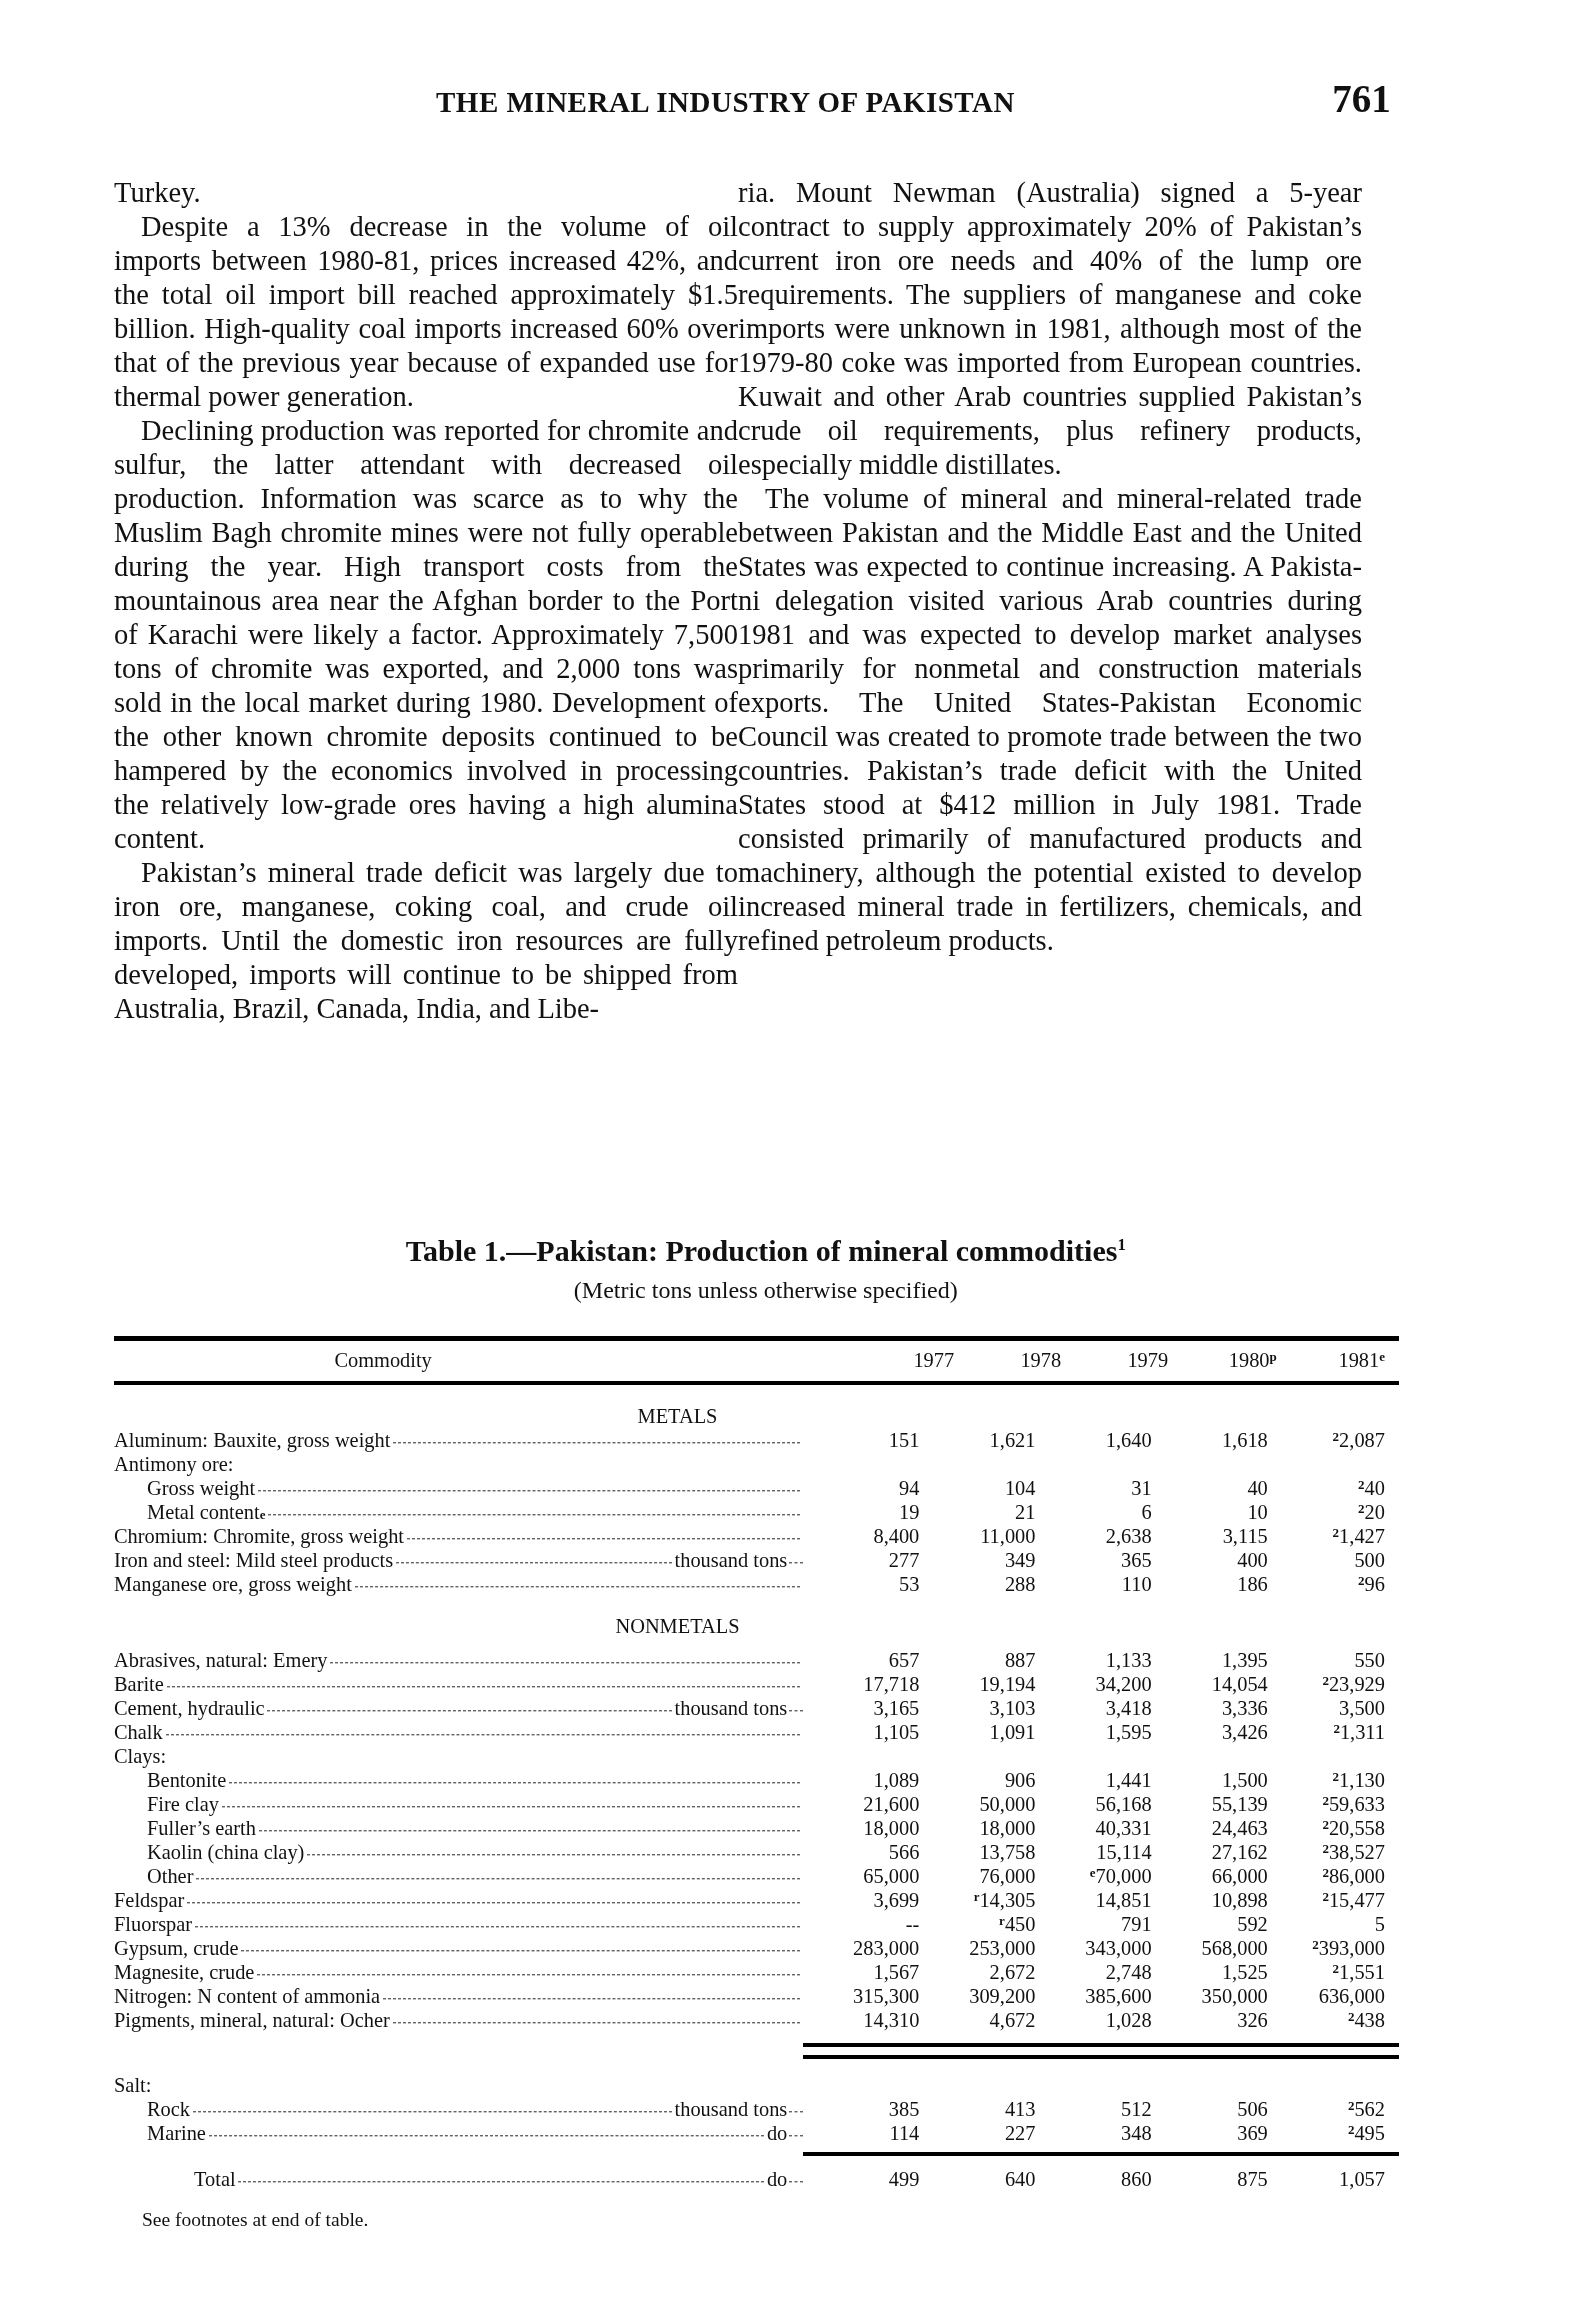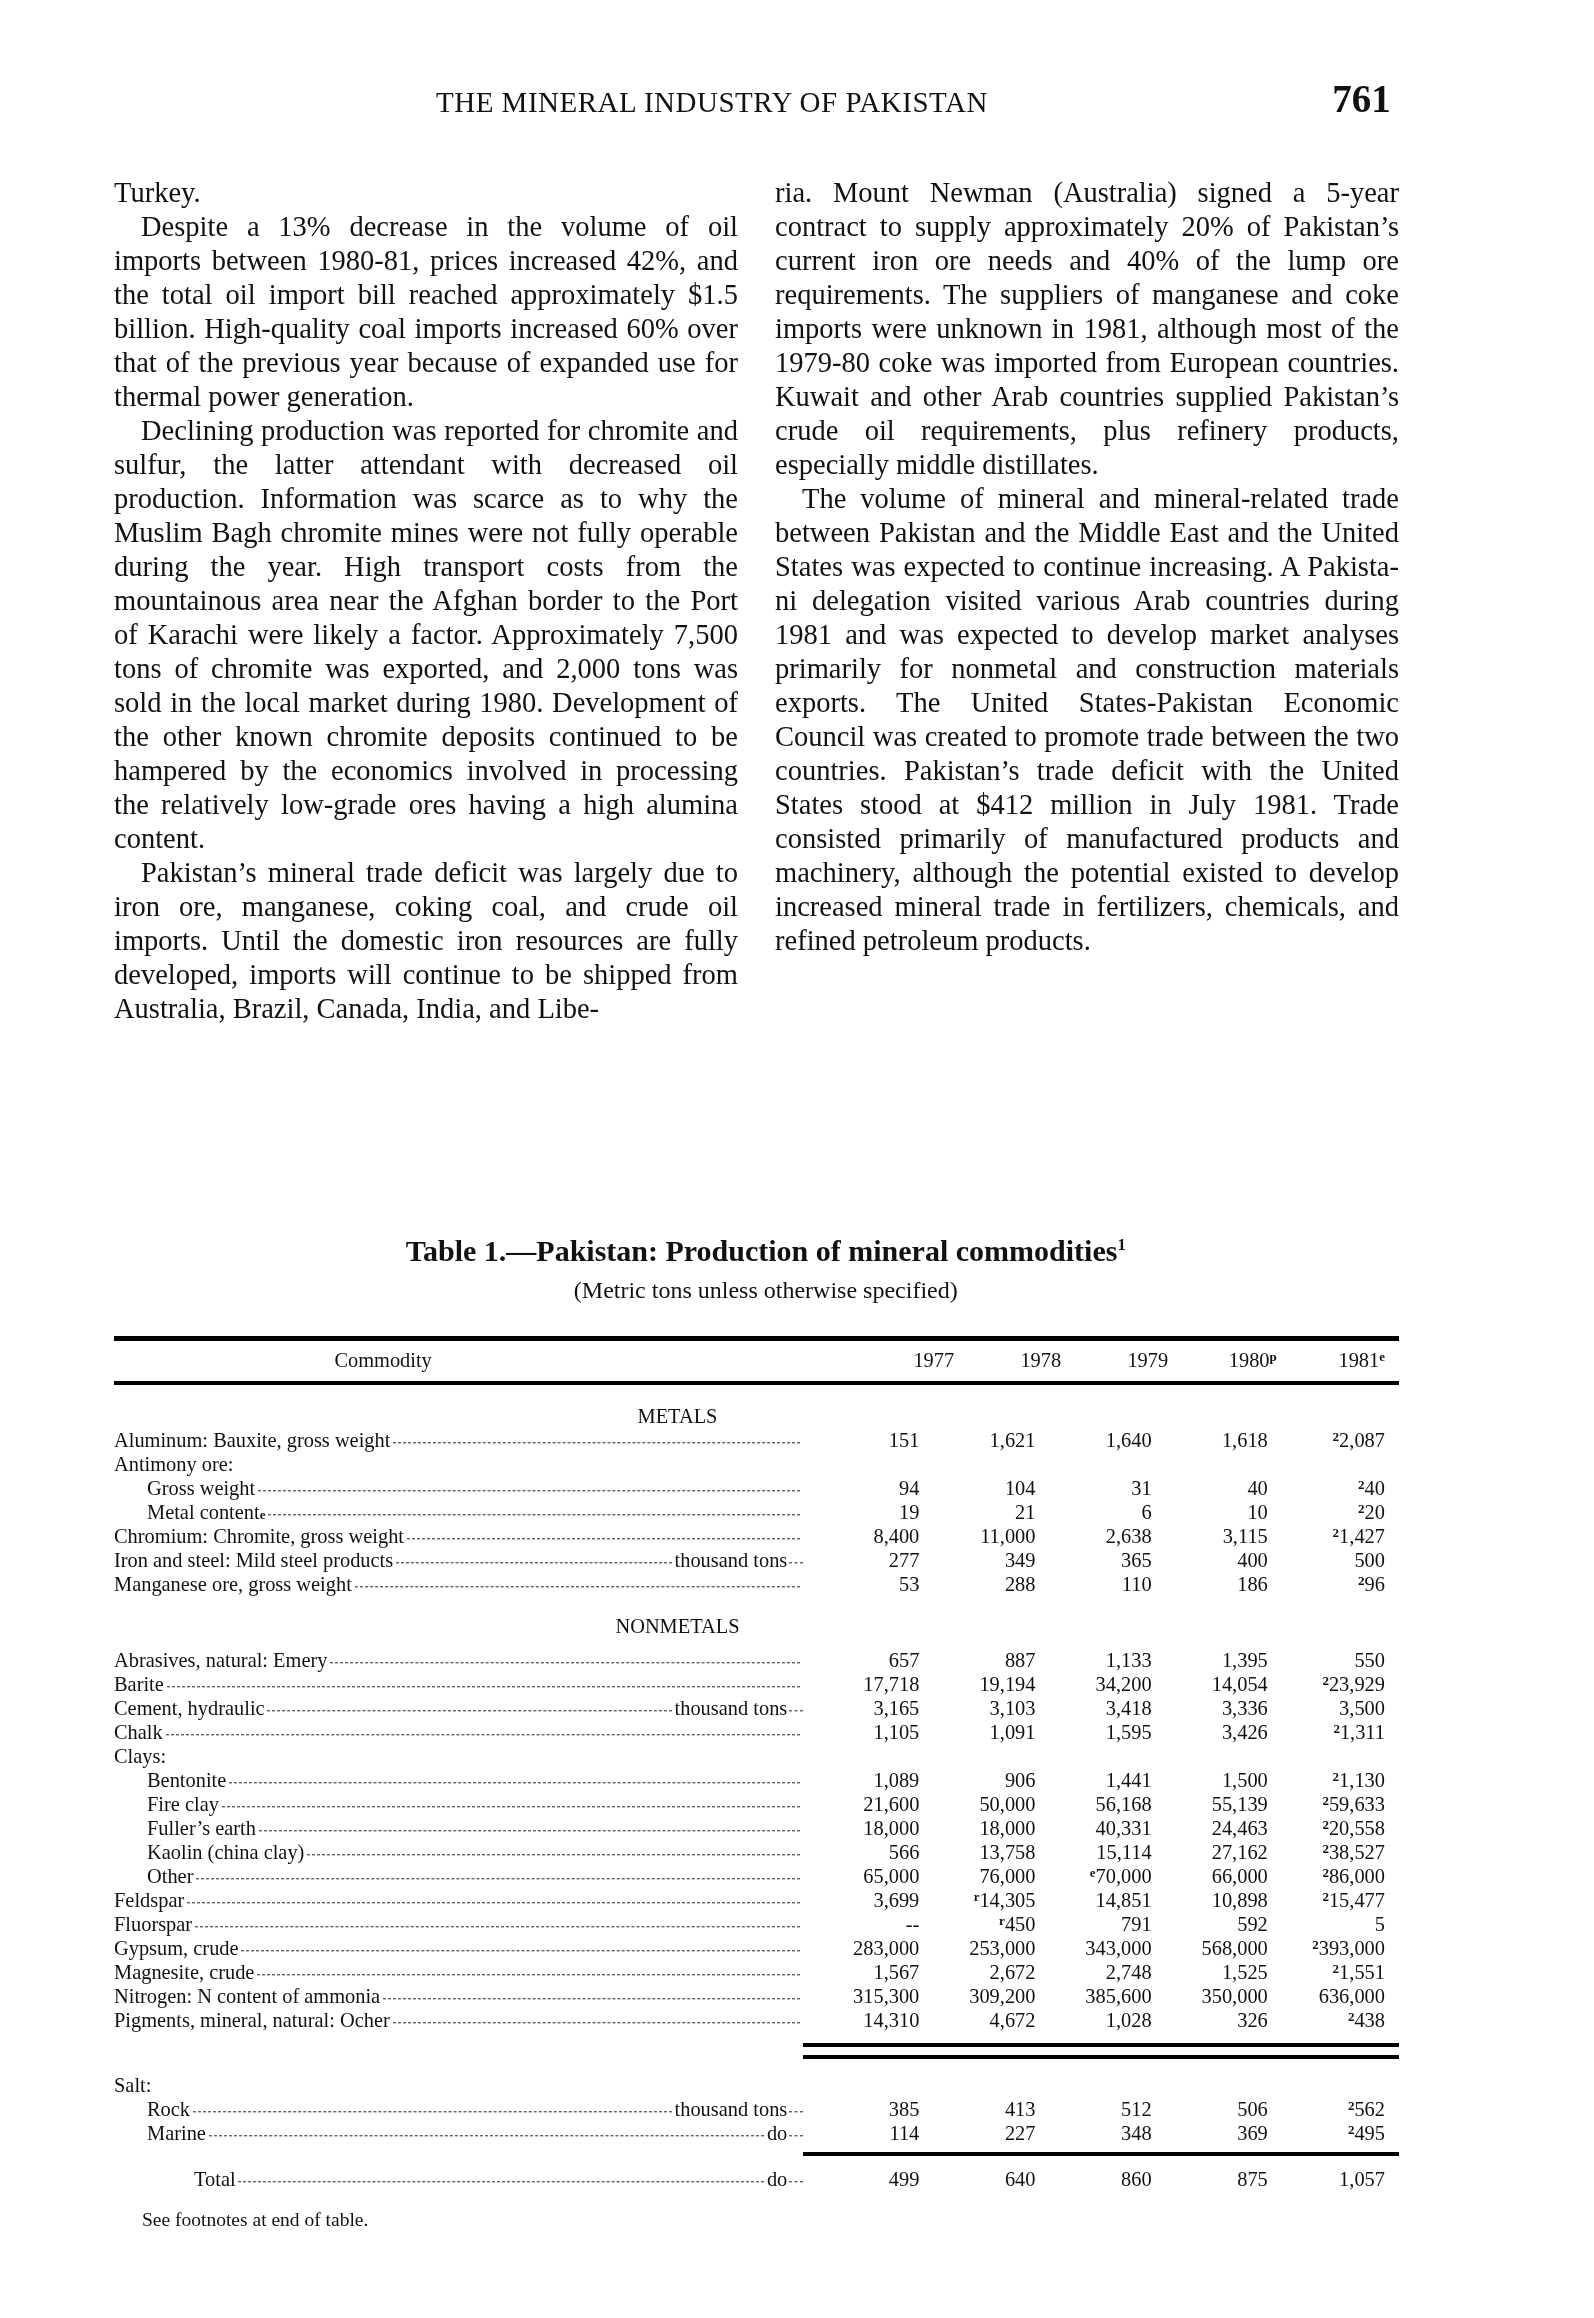--- a/index.html
+++ b/index.html
@@ -5,28 +5,28 @@
   html, body { margin: 0; padding: 0; background: #ffffff; }
   body {
     width: 1594px; height: 2530px; position: relative; overflow: hidden;
     font-family: "Liberation Serif", "DejaVu Serif", serif; color: #111;
   }
   .running-head {
     position: absolute; top: 81px; left: 102px; width: 1298px; height: 46px;
   }
   .running-head .title {
     position: absolute; left: 334px; top: 4.6px;
-    font-size: 29px; font-weight: normal; letter-spacing: 0.5px;
+    font-size: 29px; font-weight: bold; letter-spacing: 0.5px;
   }
   .running-head .pageno {
     position: absolute; right: 9.3px; top: -4.6px; font-size: 39px; font-weight: bold;
   }
   .columns {
     position: absolute; top: 176px; left: 114px; width: 1285px;
-    display: flex; justify-content: space-between;
+    display: flex; 
   }
   .col {
     width: 624px; font-size: 28.5px; line-height: 34px; text-align: justify;
     hyphens: manual;
   }
   .col p { margin: 0; text-indent: 27px; }
   .col p.noindent { text-indent: 0; }
 
   .table-block { position: absolute; left: 114px; top: 1234px; width: 1285px; }
   .table-title {

